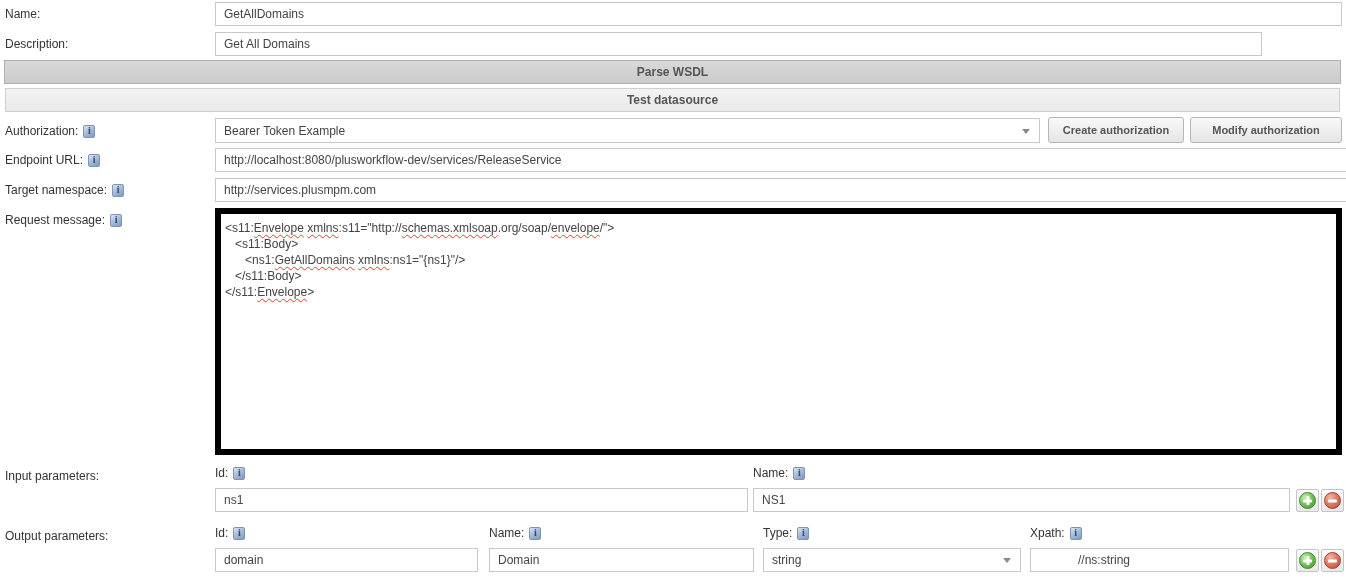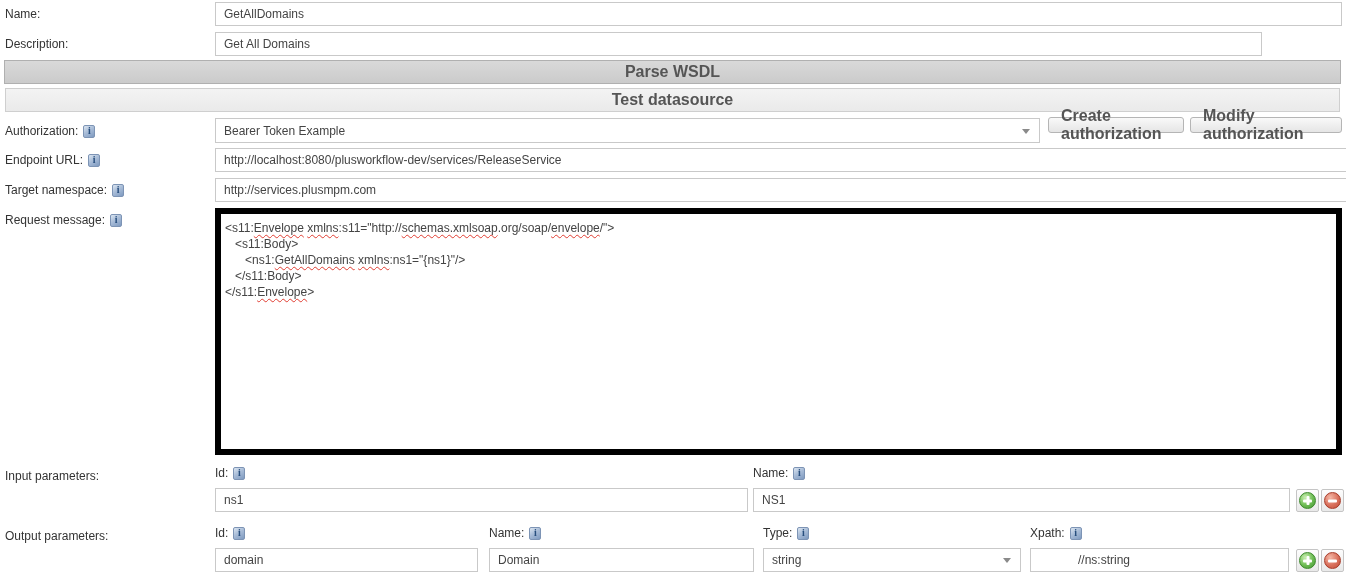--- a/index.html
+++ b/index.html
@@ -7,27 +7,27 @@
   body { font-family:"Liberation Sans", sans-serif; font-size:12px; color:#404040; }
   .canvas { position:relative; width:1346px; height:583px; background:#fff; overflow:hidden; }
 
   .flabel { position:absolute; left:5px; height:24px; display:flex; align-items:center; gap:5px; color:#333; white-space:nowrap; }
   .sublabel { position:absolute; height:14px; display:flex; align-items:center; gap:5px; color:#333; white-space:nowrap; }
 
   .tinput { position:absolute; height:24px; border:1px solid #c9c9c9; background:#fff; color:#444;
             font:12px "Liberation Sans", sans-serif; padding:0 8px; outline:none; }
 
   .wide-btn { position:absolute; height:24px; display:flex; align-items:center; justify-content:center;
-              font-weight:bold; color:#555; font-size:16px; cursor:pointer; }
+              font-weight:bold; color:#555; font-size:12px; cursor:pointer; }
   .wide-btn.primary { background:linear-gradient(#d9d9d9,#cbcbcb); border:1px solid #b0b0b0; }
   .wide-btn.secondary { background:linear-gradient(#f3f3f3,#eaeaea); border:1px solid #cfcfcf; }
 
-  .push-btn { position:absolute; height:16px; display:flex; align-items:center; justify-content:center;
+  .push-btn { position:absolute; height:26px; display:flex; align-items:center; justify-content:center;
               background:linear-gradient(#f9f9f9,#e5e5e5); border:1px solid #b5b5b5; border-radius:3px;
-              font-weight:bold; color:#555; font-size:16px; padding:0 12px; cursor:pointer; }
+              font-weight:bold; color:#555; font-size:11px; padding:0 12px; cursor:pointer; }
 
   .combo { position:absolute; height:25px; border:1px solid #c9c9c9; background:#fff; display:flex;
            align-items:center; padding:0 8px; color:#444; cursor:pointer; }
   .combo .arrow { position:absolute; right:9px; top:50%; margin-top:-2px; width:0; height:0;
                   border-left:4px solid transparent; border-right:4px solid transparent;
                   border-top:5px solid #8a8a8a; }
 
   .info { display:inline-block; width:12px; height:13px; border-radius:2px; flex:0 0 auto;
           background:linear-gradient(145deg,#dce6f1 0%,#a9bdd8 45%,#7e9ac0 100%);
           border:1px solid #7d94b5; position:relative; }

